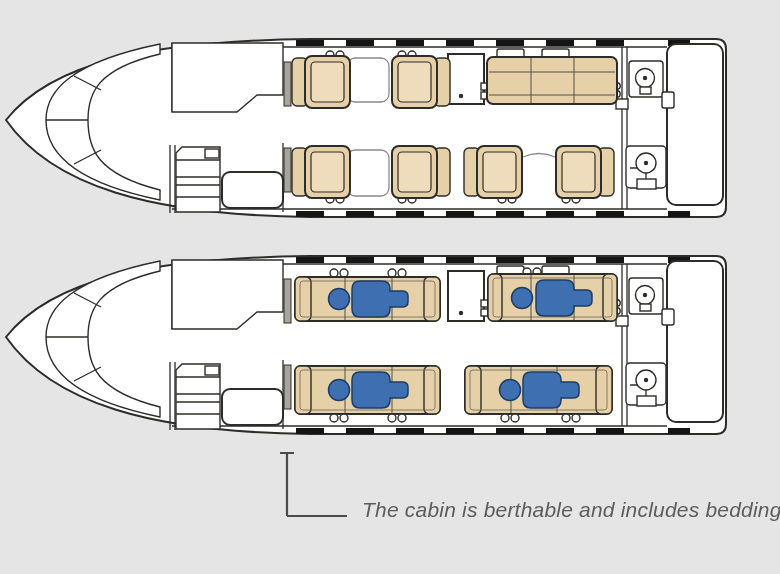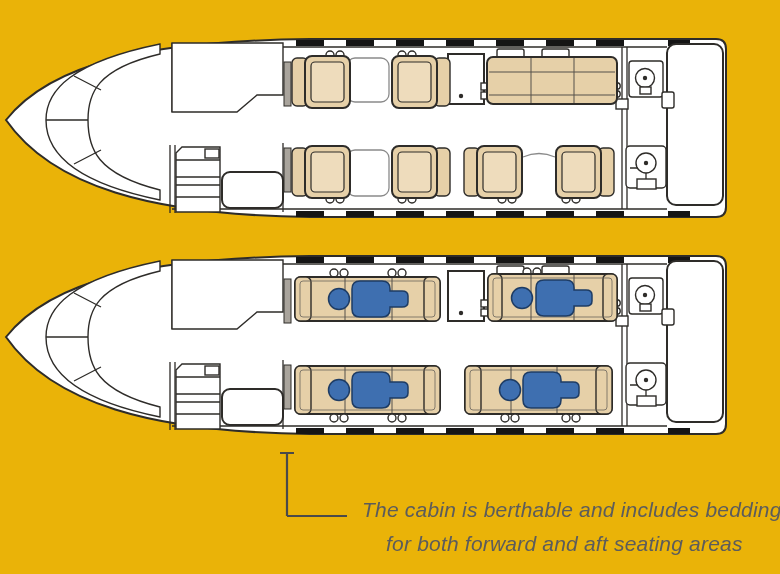--- a/index.html
+++ b/index.html
@@ -29,21 +29,21 @@
   .caption{
     position:absolute;white-space:nowrap;
     font-family:"Liberation Sans",sans-serif;
     font-style:italic;font-weight:500;font-size:21px;line-height:1.3;
     letter-spacing:.2px;color:var(--caption-text,#5c5c5c);
   }
 </style>
 </head>
 <body>
 
-<div id="stage" style="background: #eab308;">
+<div id="stage" style="background: #e5e5e5;">
 <svg width="780" height="574" viewBox="0 0 780 574">
 
   <defs>
 
     <g id="airframe">
       <path class="hull" d="M 6 120 C 52 62 150 41 310 39 L 716 39 Q 726 39 726 49 L 726 207 Q 726 217 716 217 L 310 217 C 150 215 52 186 6 120 Z"></path>
 
       <path class="white" d="M 160 44 C 72 62 46 90 46 120 C 46 152 72 182 160 200 L 160 190 C 96 174 88 148 88 120 C 88 94 96 69 160 54 Z"></path>
       <path class="thin" d="M 74 76 L 101 90 M 46 120 H 88 M 74 164 L 101 150"></path>
 
@@ -211,14 +211,13 @@
         <circle cx="510" cy="173" r="10.5"></circle>
         <path d="M 531 155 H 553 Q 561 155 561 163 V 165 H 573 Q 579 165 579 170 V 176 Q 579 181 573 181 H 561 V 183 Q 561 191 553 191 H 531 Q 523 191 523 183 V 163 Q 523 155 531 155 Z"></path>
       </g>
     </g>
   </g>
 
   <path class="leader" d="M 280 453 H 294 M 287 453 V 516 M 287 516 H 347"></path>
 </svg>
 
 <div class="caption" style="left:362px;top:496px;">The cabin is berthable and includes bedding</div>
-<div class="caption" style="left:386px;top:530px;">for both forward and aft seating areas</div>
 </div>
 
 </body></html>

